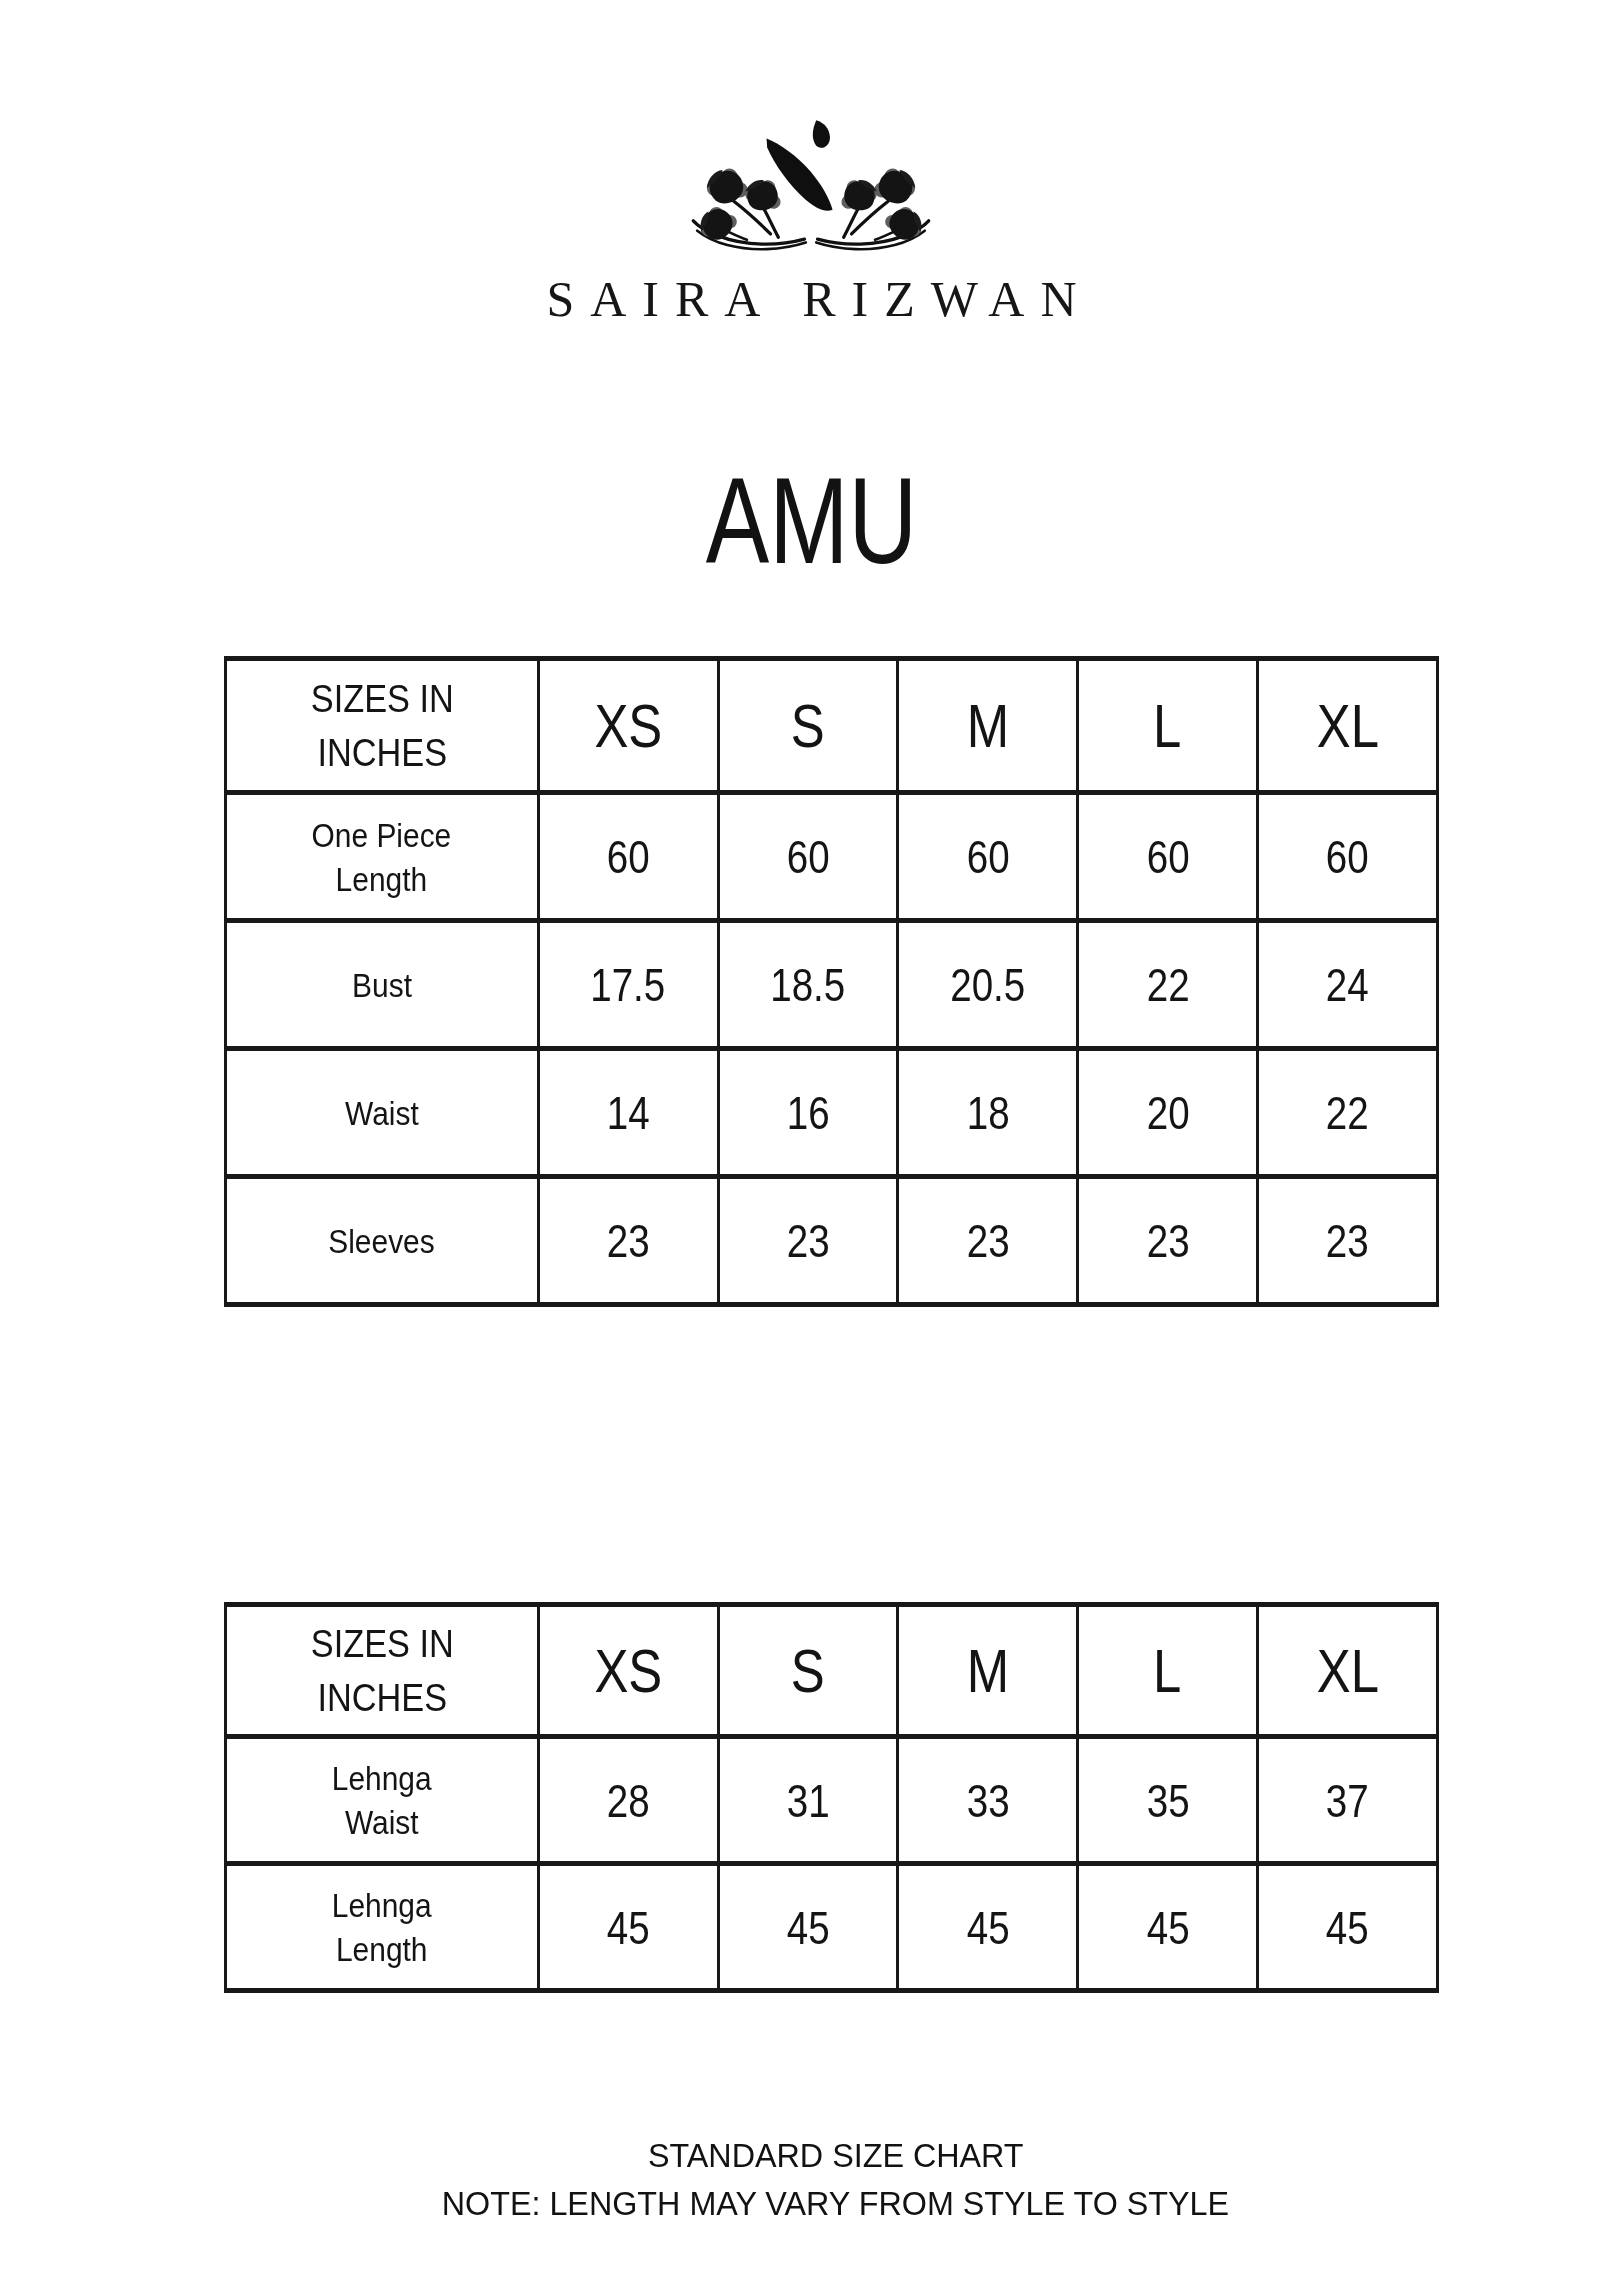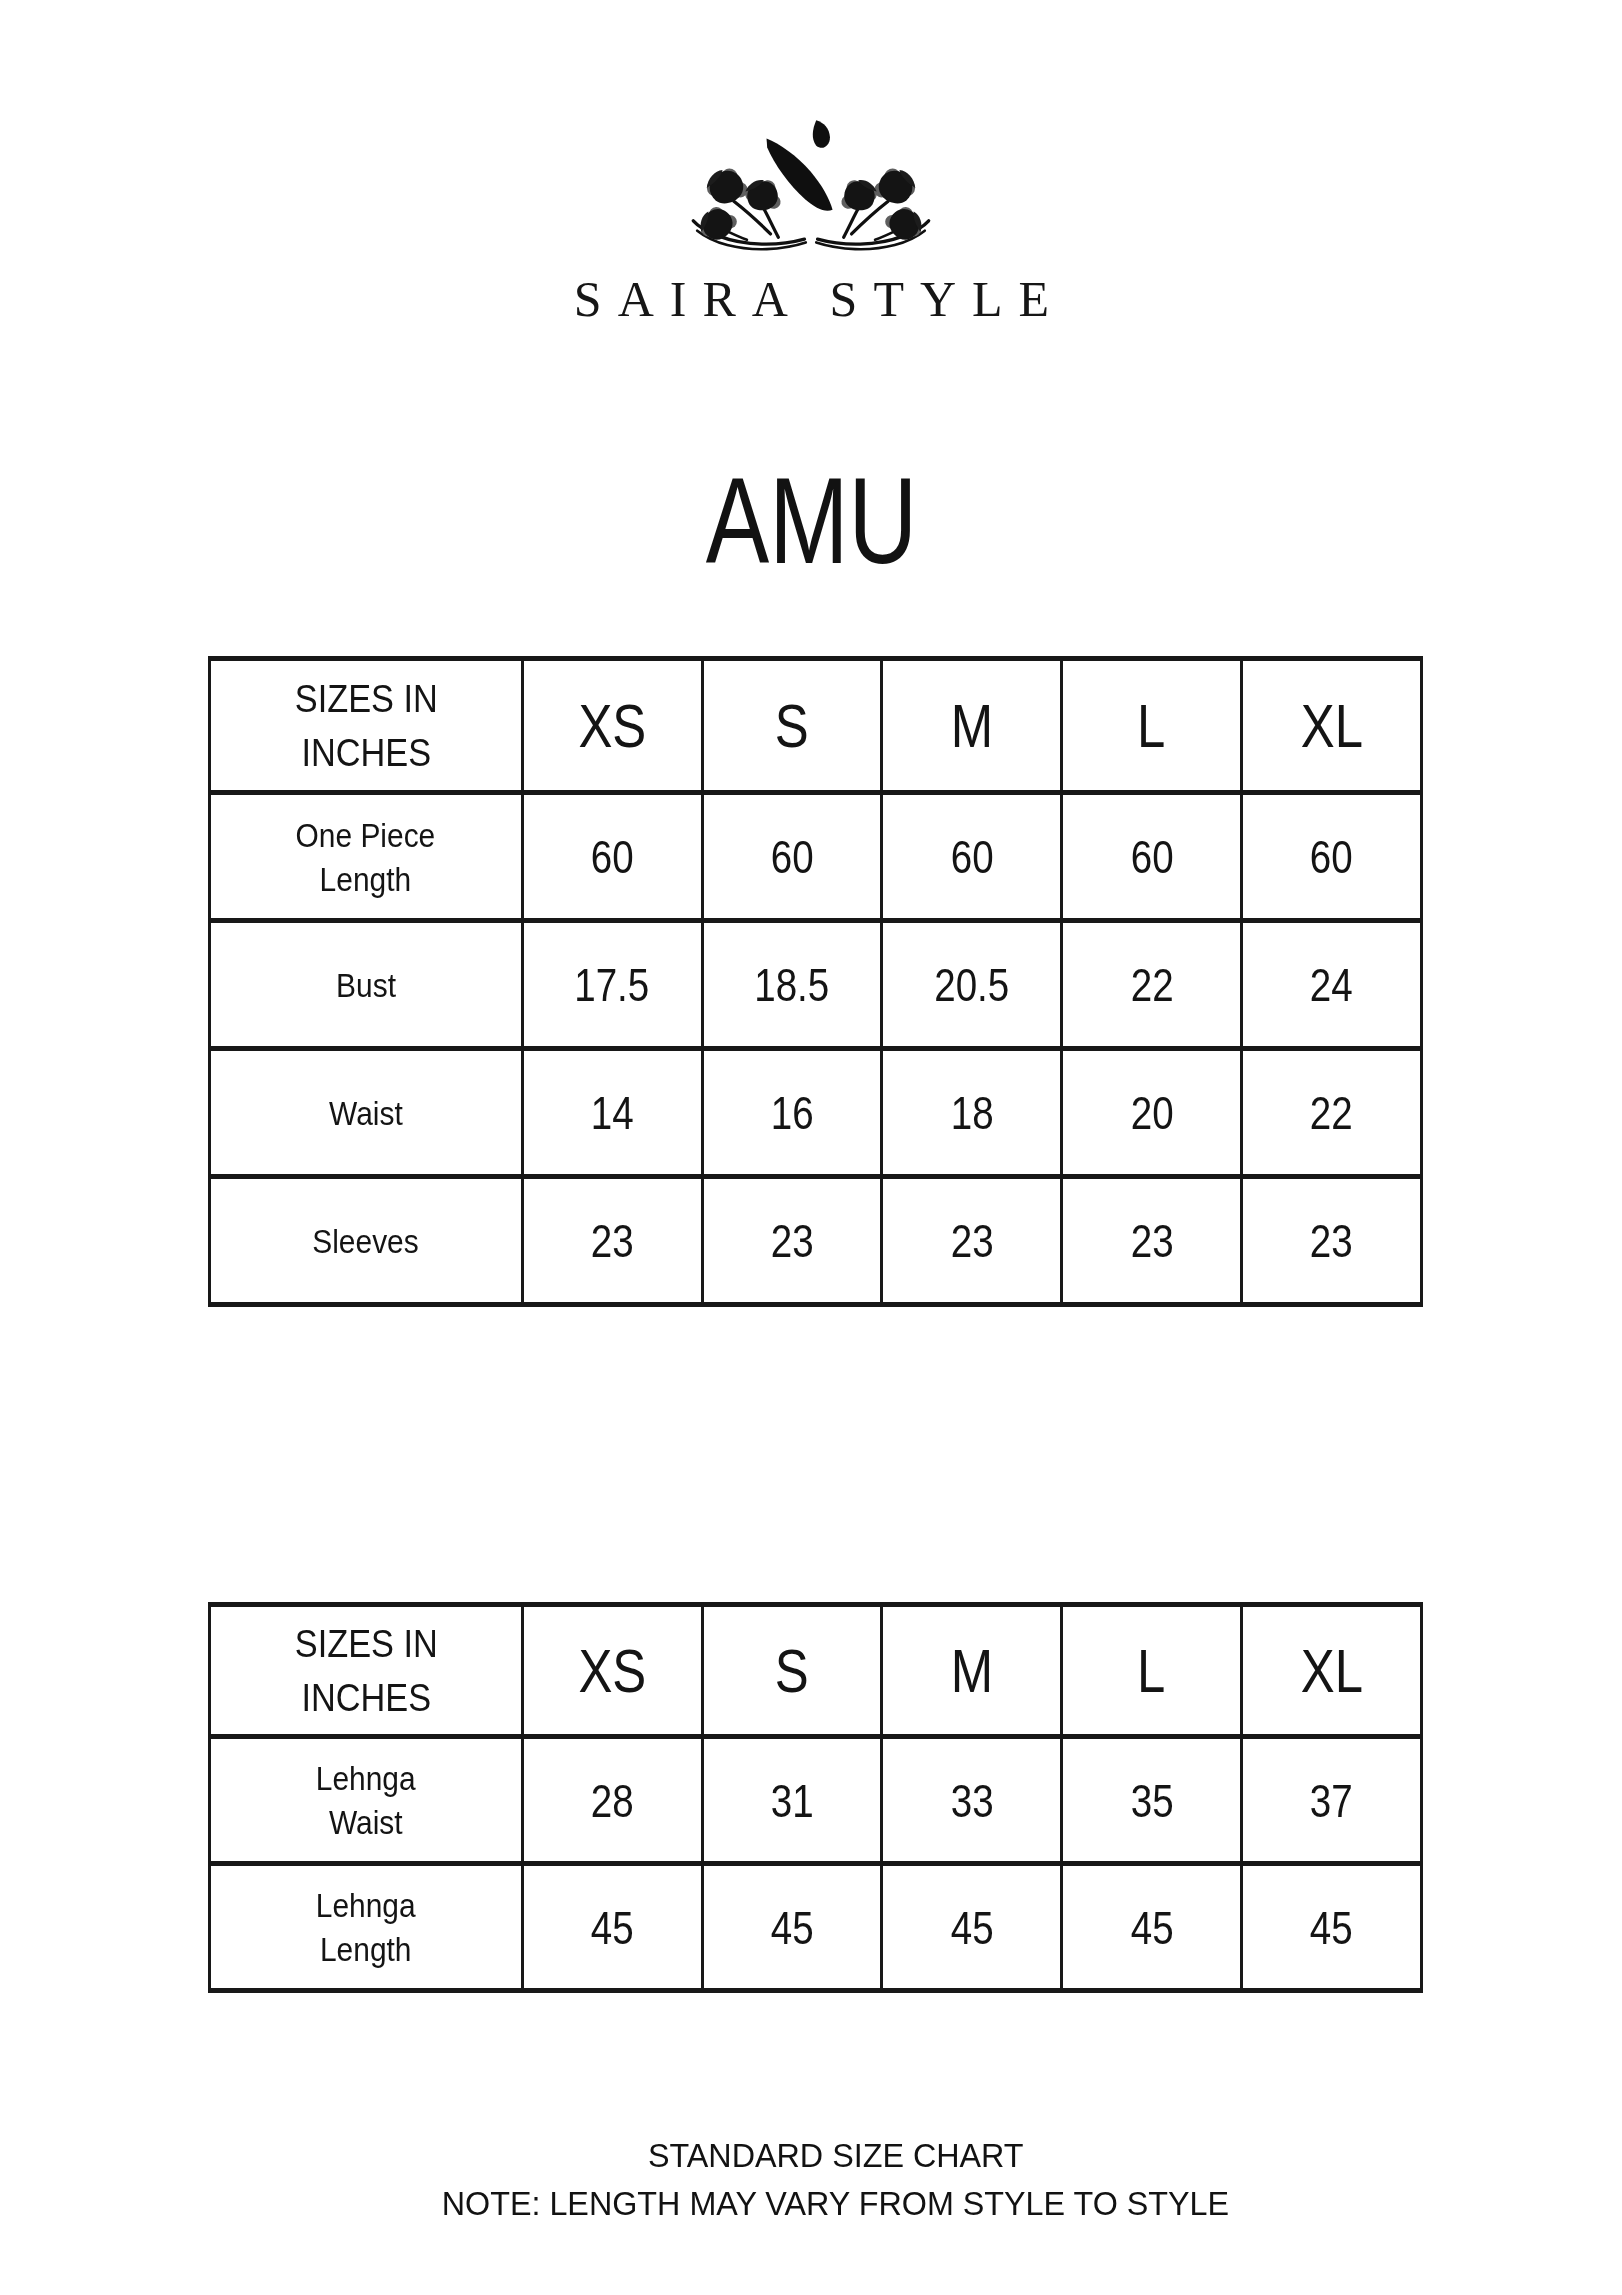--- a/index.html
+++ b/index.html
@@ -26,21 +26,21 @@
     color:#121212;
   }
   
   .cx78, .cx82, .cx88, .cx95 { display:inline-block; transform-origin:50% 50%; white-space:pre-line; }
   .cx78 { transform:scaleX(0.78); }
   .cx82 { transform:scaleX(0.82); }
   .cx88 { transform:scaleX(0.88); }
   .cx95 { transform:scaleX(0.95); }
   
   table.size-table {
-    position:absolute; left:208px; width:1215px;
+    position:absolute; left:224px; width:1215px;
     border-collapse:collapse; table-layout:fixed; background:#ffffff;
     border:5.2px solid #181818; border-left-width:3.9px; border-right-width:3.9px;
   }
   #table-1 { top:656px; }
   #table-2 { top:1602px; }
   .size-table th, .size-table td {
     border:3.3px solid #181818;
     border-top-width:5.2px; border-bottom-width:5.2px;
     text-align:center; vertical-align:middle;
     font-weight:400; padding:0;
@@ -89,21 +89,21 @@
       <path d="M268,14 C262,28 260,42 268,53 C278,61 289,53 289,40 C288,26 280,18 268,14 Z" fill="#0f0f0f"></path>
 
       <path d="M192,42 C212,50 238,68 259,92 C276,112 288,133 293,151 C282,156 267,149 251,135 C227,114 204,82 193,56 Z" fill="#0f0f0f"></path>
 
       <use href="#spray"></use>
 
       <use href="#spray" transform="translate(520,0) scale(-1,1)"></use>
     </svg>
   </div>
 
-  <div class="brand">SAIRA STYLE</div>
+  <div class="brand">SAIRA RIZWAN</div>
 
   <div class="title"><span class="cx78">AMU</span></div>
 
   <table class="size-table" id="table-1">
     <colgroup>
         <col style="width:25.8%">
         <col style="width:14.84%">
         <col style="width:14.84%">
         <col style="width:14.84%">
         <col style="width:14.84%">

